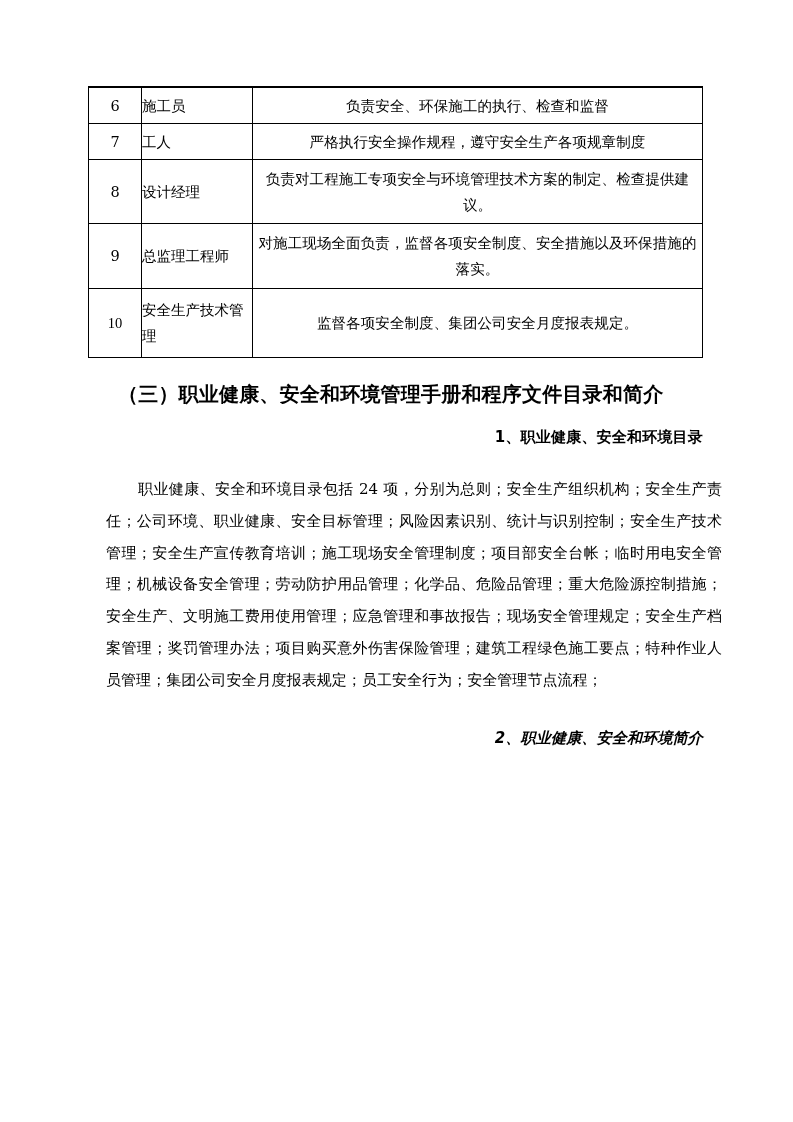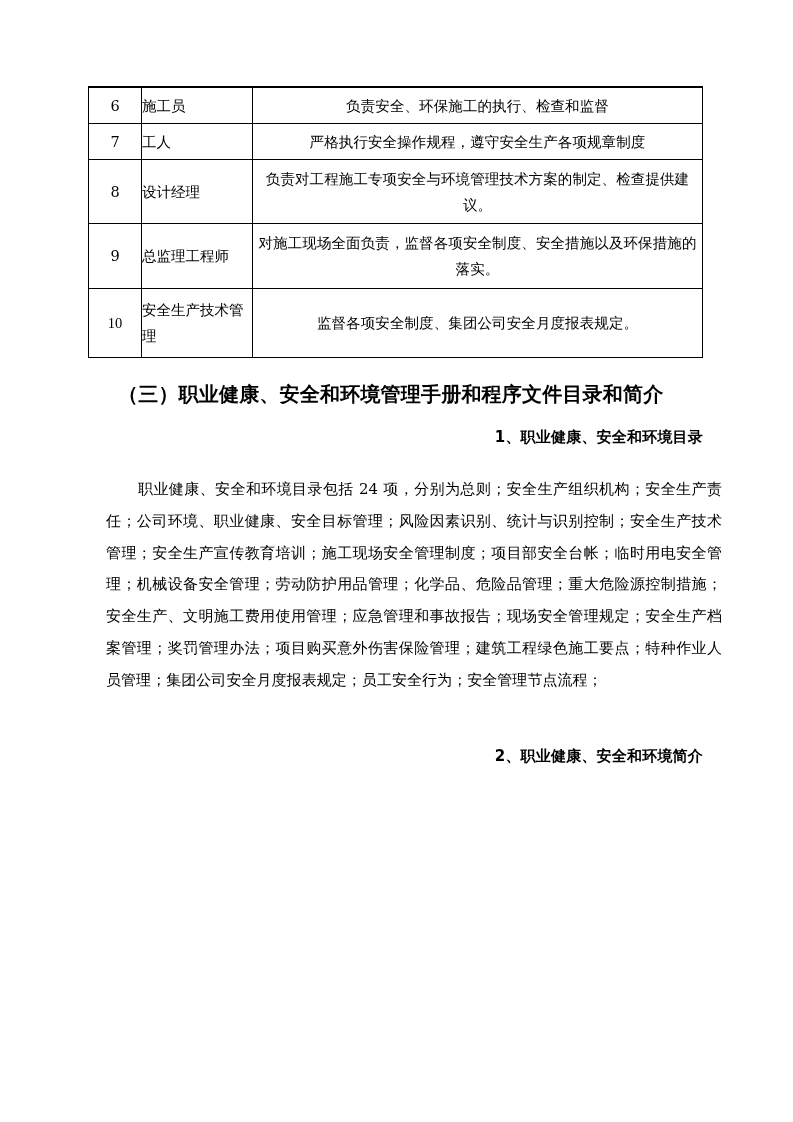--- a/index.html
+++ b/index.html
@@ -86,21 +86,21 @@
     left: 88px;
     width: 615px;
     text-align: right;
     font-family: "DejaVu Sans", "Liberation Sans", sans-serif;
     font-weight: bold;
     font-size: 15px;
     line-height: 24px;
     letter-spacing: 0.2px;
   }
   #h2-a { top: 425px; }
-  #h2-b { top: 744px; }
+  #h2-b { top: 726px; font-style: italic; }
 
   
   .body-par {
     position: absolute;
     left: 88px;
     width: 616px;
     font-size: 15px;
     line-height: 31.8px;
     text-align: justify;
     text-justify: inter-ideograph;

